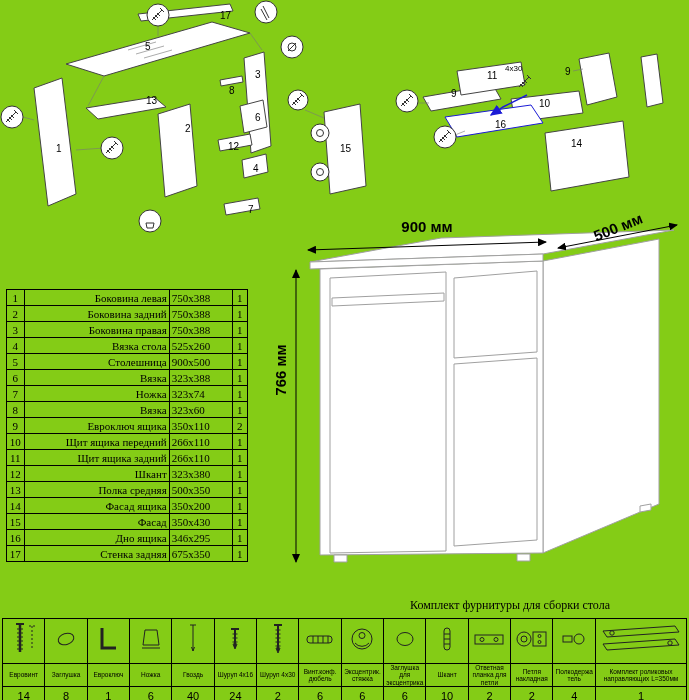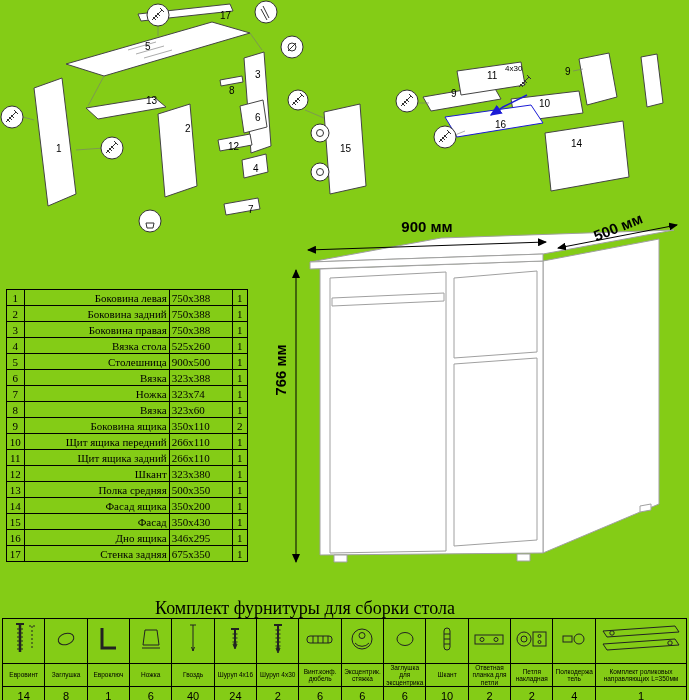--- a/index.html
+++ b/index.html
@@ -9,22 +9,22 @@
   .exploded-desk{left:0;top:0;}
   .exploded-drawer{left:395px;top:45px;}
   .desk-view{left:270px;top:210px;}
   .parts-table{position:absolute;left:6px;top:289px;width:242px;border-collapse:collapse;
                table-layout:fixed;font-family:"Liberation Serif",serif;font-size:11px;}
   .parts-table td{border:1px solid #000;padding:0 2px;height:15px;overflow:hidden;white-space:nowrap;}
   .parts-table td.c-num{width:16px;text-align:center;padding:0;}
   .parts-table td.c-name{width:136px;text-align:right;}
   .parts-table td.c-size{width:56px;text-align:left;}
   .parts-table td.c-qty{width:14px;text-align:center;padding:0;}
-  .hw-title{position:absolute;left:0;top:598px;width:610px;text-align:center;
-            font-family:"Liberation Serif",serif;font-size:18px;}
+  .hw-title{position:absolute;left:0;top:598px;width:610px;text-align:right;
+            font-family:"Liberation Serif",serif;font-size:12px;}
   .hw-table{position:absolute;left:2px;top:618px;width:685px;border-collapse:collapse;
             table-layout:fixed;}
   .hw-table td{border:1px solid #000;text-align:center;vertical-align:middle;overflow:hidden;}
   .hw-icon-cell{height:42px;}
   .hw-icon-cell.wide{width:88px;}
   .hw-icon-cell svg{position:static;}
   .hw-name-cell{font-size:6.5px;line-height:1.15;height:18px;padding:0 1px;word-wrap:break-word;}
   .hw-qty-cell{font-size:11px;height:15px;}
   text{font-family:"Liberation Sans",sans-serif;}
 </style>
@@ -205,21 +205,21 @@
           <td class="c-qty">1</td>
         </tr>
         <tr>
           <td class="c-num">8</td>
           <td class="c-name">Вязка</td>
           <td class="c-size">323x60</td>
           <td class="c-qty">1</td>
         </tr>
         <tr>
           <td class="c-num">9</td>
-          <td class="c-name">Боковина ящика</td>
+          <td class="c-name">Евроключ ящика</td>
           <td class="c-size">350x110</td>
           <td class="c-qty">2</td>
         </tr>
         <tr>
           <td class="c-num">10</td>
           <td class="c-name">Щит ящика передний</td>
           <td class="c-size">266x110</td>
           <td class="c-qty">1</td>
         </tr>
         <tr>

